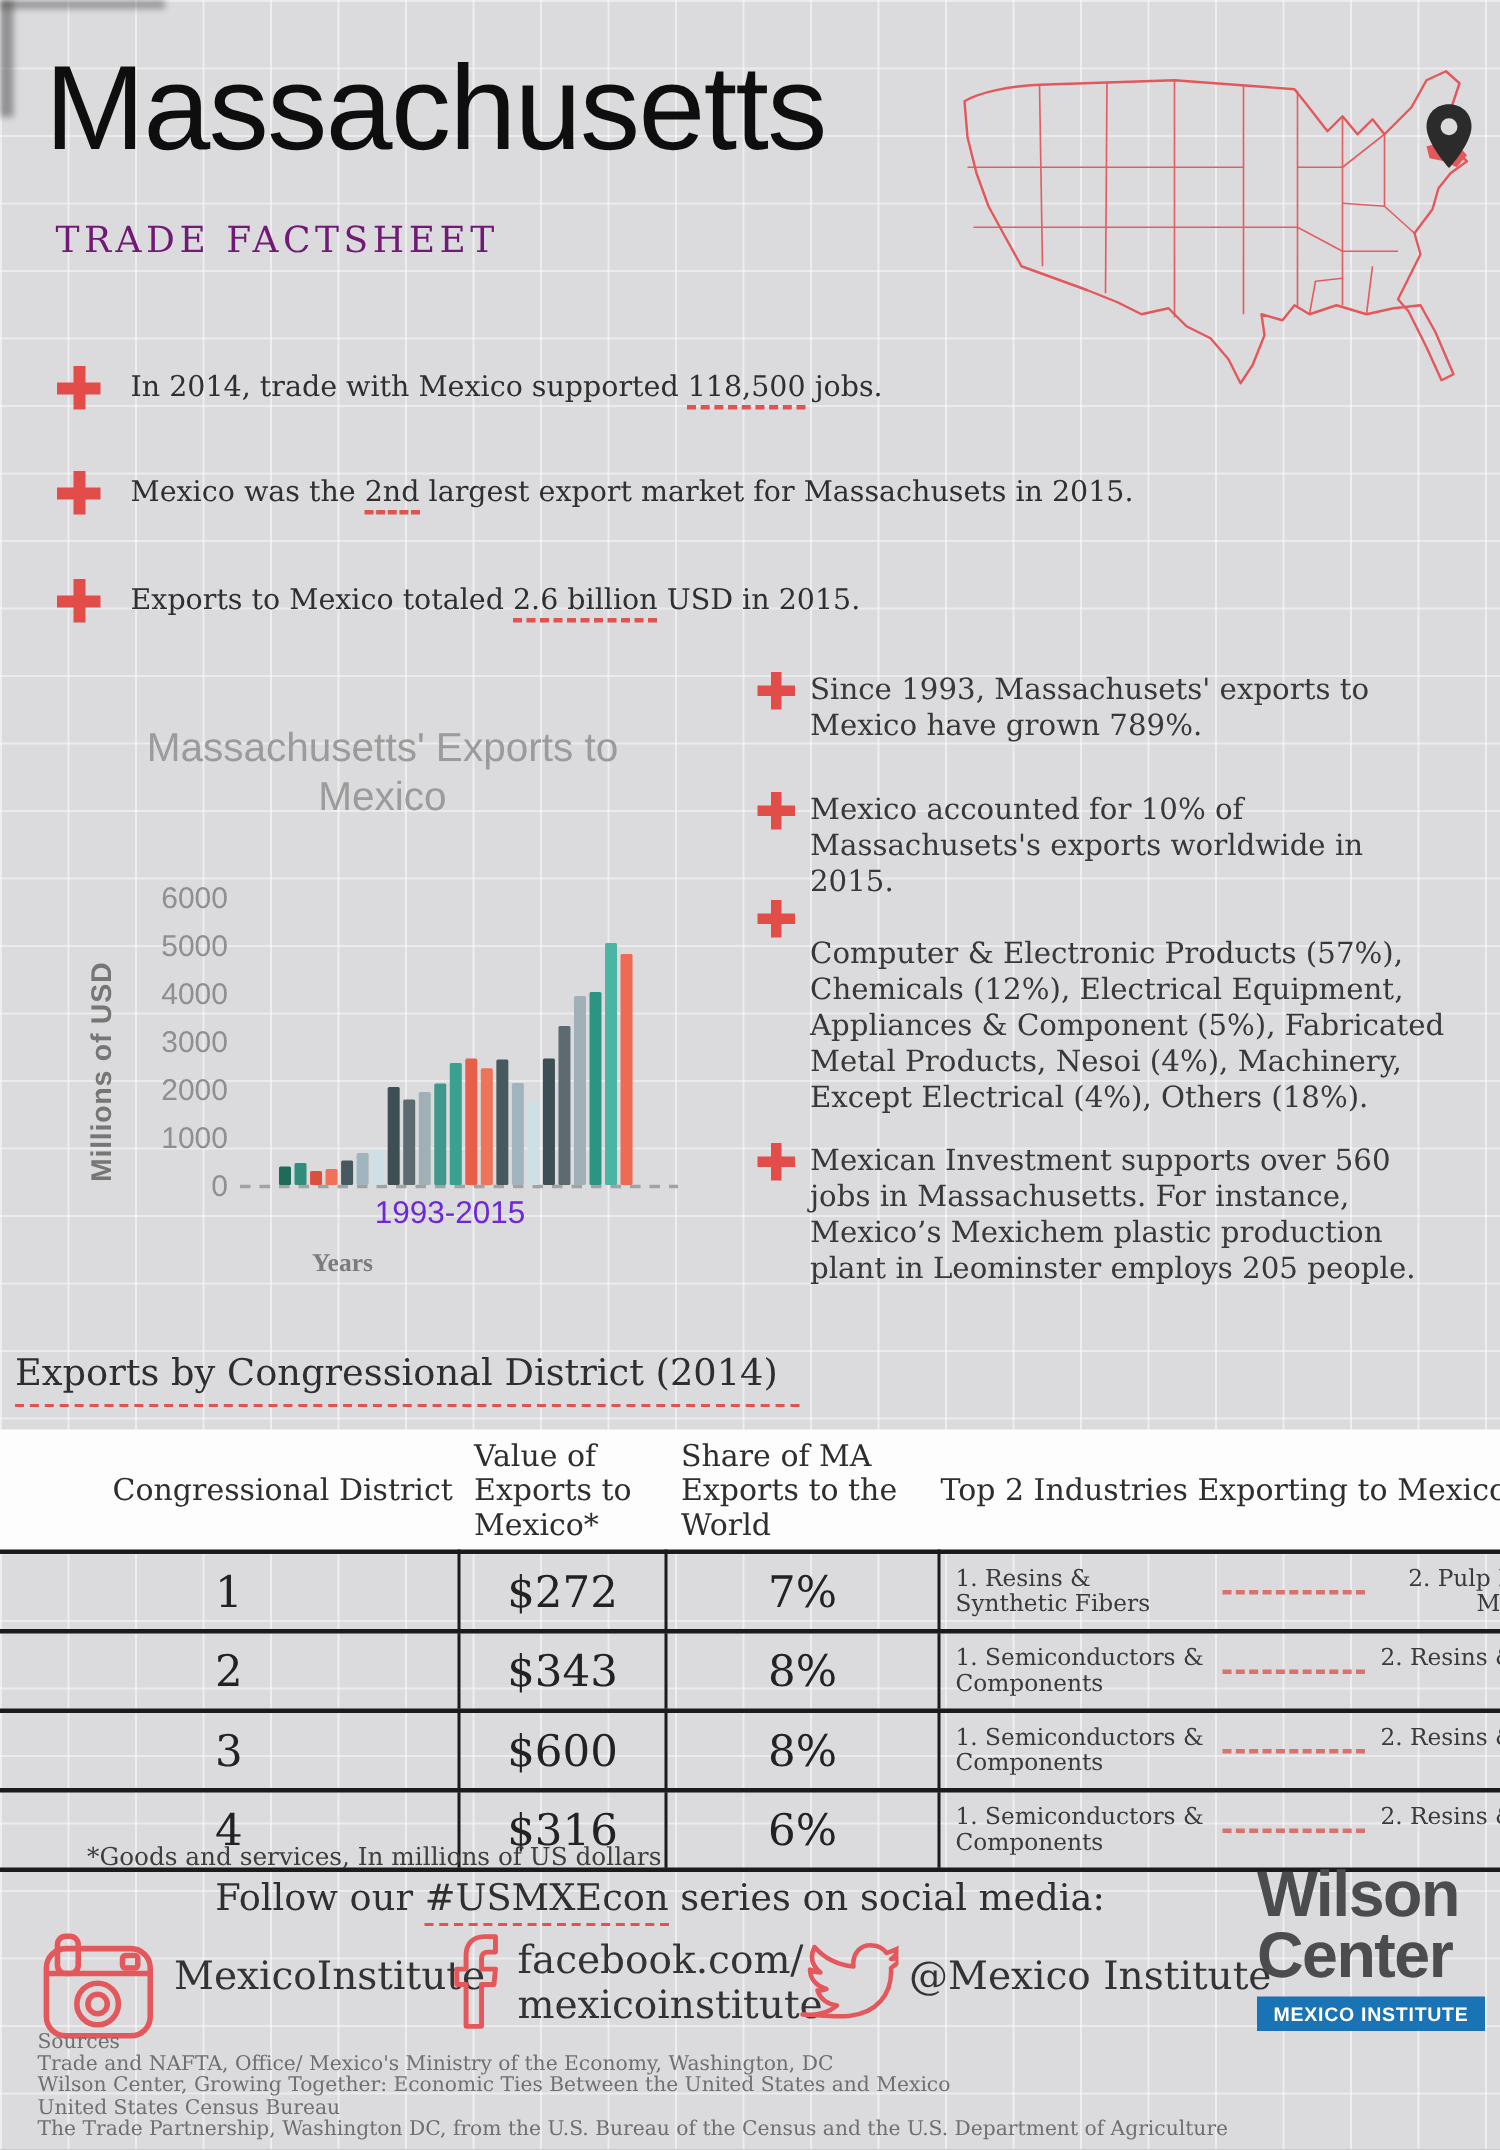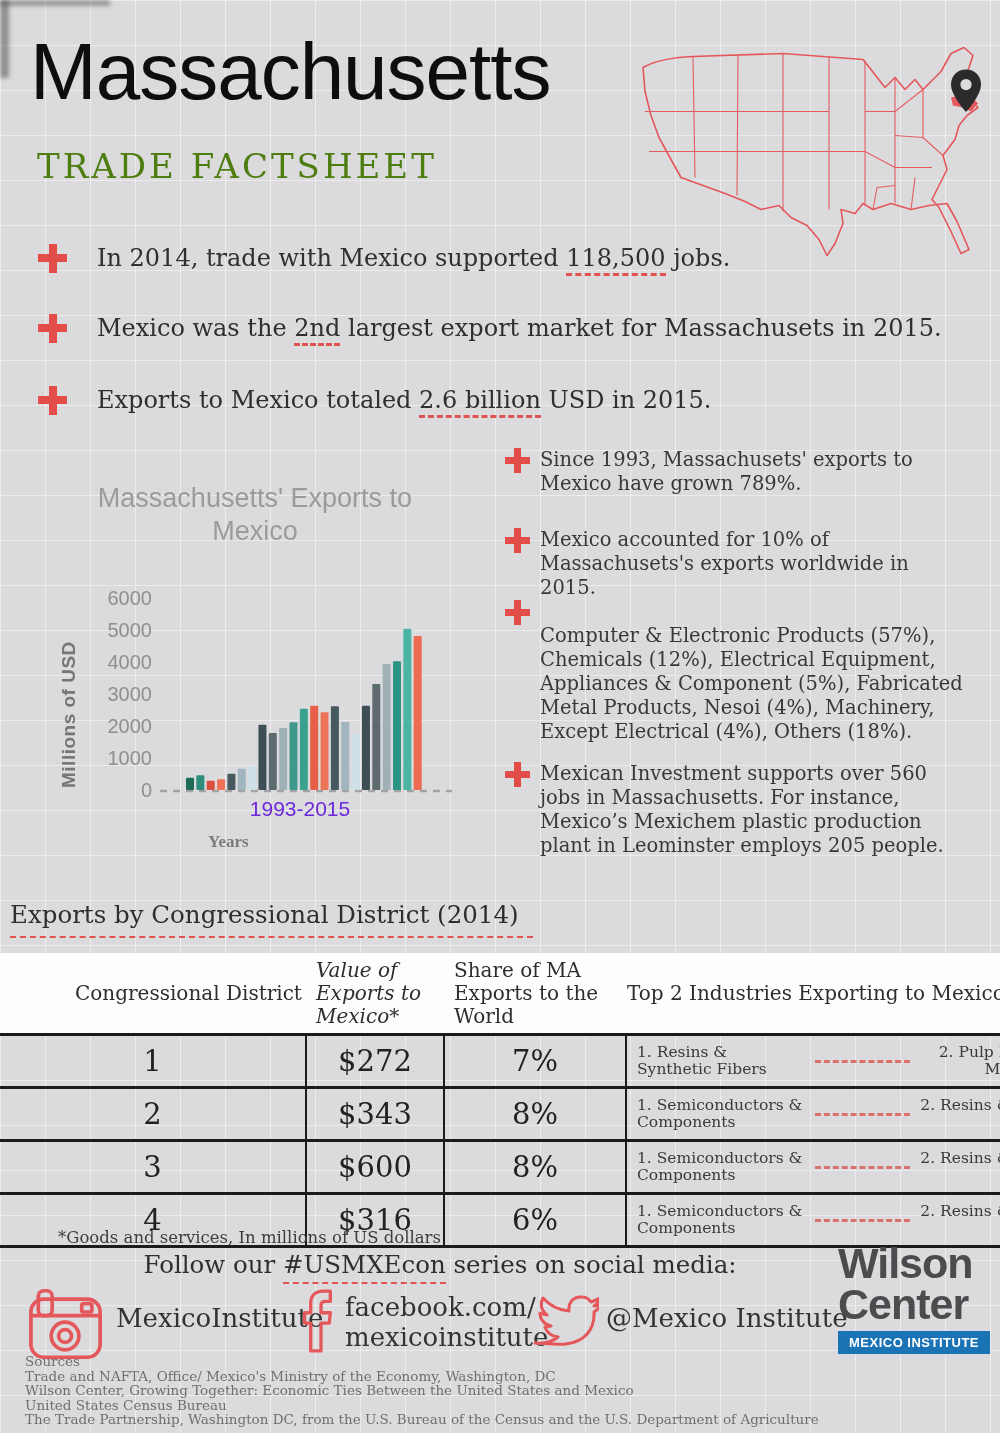--- a/index.html
+++ b/index.html
@@ -9,32 +9,32 @@
     background-image:
       linear-gradient(to right, rgba(255,255,255,.5) 1px, transparent 1px),
       linear-gradient(to bottom, rgba(255,255,255,.45) 1px, transparent 1px);
     background-size:45px 45px;}
   .smudge-v{position:absolute;left:0;top:0;width:9px;height:78px;background:#474747;opacity:.5;filter:blur(2px);}
   .smudge-h{position:absolute;left:0;top:0;width:110px;height:6px;background:#474747;opacity:.45;filter:blur(2px);}
 
   
   .title{position:absolute;left:30px;top:26px;font-family:"Liberation Sans",sans-serif;
          font-size:80px;font-weight:500;letter-spacing:-1px;color:#0e0e0e;}
-  .subtitle{position:absolute;left:37px;top:146px;font-size:34px;color:#4d7c0f;letter-spacing:3px;}
+  .subtitle{position:absolute;left:37px;top:146px;font-size:24px;color:#701a75;letter-spacing:3px;}
 
   
   .plus{position:relative;width:29px;height:29px;flex:0 0 29px;}
   .plus::before{content:"";position:absolute;left:0;top:10.5px;width:29px;height:8px;background:#e24d4a;}
   .plus::after{content:"";position:absolute;left:10.5px;top:0;width:8px;height:29px;background:#e24d4a;}
   .plus.sm{width:25px;height:25px;flex:0 0 25px;}
   .plus.sm::before{top:9px;width:25px;height:7px;}
   .plus.sm::after{left:9px;width:7px;height:25px;}
 
-  .bullet-l{position:absolute;left:38px;display:flex;gap:30px;align-items:center;
-            font-size:24px;line-height:30px;color:#2f2f2f;width:930px;}
+  .bullet-l{position:absolute;left:38px;display:flex;gap:20px;align-items:flex-end;
+            font-size:19px;line-height:30px;color:#2f2f2f;width:930px;}
   .hl{border-bottom:3px dashed #e0534f;padding-bottom:1px;}
 
   .bullet-r{position:absolute;left:505px;display:flex;gap:10px;align-items:flex-start;
             width:465px;font-size:19.5px;line-height:24px;color:#383838;}
   .bullet-r .btitle{display:inline-block;border-bottom:2px dashed #e0534f;padding-bottom:3px;margin-bottom:5px;}
 
   
   .chart{position:absolute;left:0;top:470px;width:500px;height:420px;}
   .chart-title{position:absolute;left:80px;top:12px;width:350px;text-align:center;
                font-family:"Liberation Sans",sans-serif;font-size:27px;line-height:33px;color:#9b9b9b;}
@@ -50,21 +50,21 @@
   
   .usmap{position:absolute;left:633px;top:25px;}
 
   
   .tbl-heading{position:absolute;left:10px;top:900px;font-size:24.5px;color:#2e2e2e;}
   .tbl-heading span{display:inline-block;border-bottom:2px dashed #e0534f;padding-bottom:7px;padding-right:14px;}
   table.districts{position:absolute;left:0;top:953px;width:1000px;border-collapse:collapse;table-layout:fixed;}
   table.districts th{background:#fdfdfd;height:78px;font-weight:normal;font-size:20px;line-height:23px;
                      text-align:left;vertical-align:middle;color:#2e2e2e;}
   th.h-district{width:230px;padding-left:75px;}
-  th.h-value{width:127px;padding-left:10px;font-style:italic;}
+  th.h-value{width:127px;padding-left:10px;}
   th.h-share{width:171px;padding-left:10px;}
   th.h-ind{width:472px;text-align:center;}
   table.districts td{height:48px;vertical-align:middle;}
   table.districts tbody tr{border-top:3px solid #1b1b1b;}
   table.districts tbody tr:last-child{border-bottom:3px solid #1b1b1b;}
   table.districts tbody td + td{border-left:2px solid #1b1b1b;}
   .td-district,.td-value,.td-share{text-align:center;font-size:29px;color:#222;}
   .td-ind{padding:0 10px;}
   .ind{display:flex;align-items:center;}
   .ind .i1{width:168px;font-size:15.5px;line-height:17.5px;color:#3a3a3a;}

